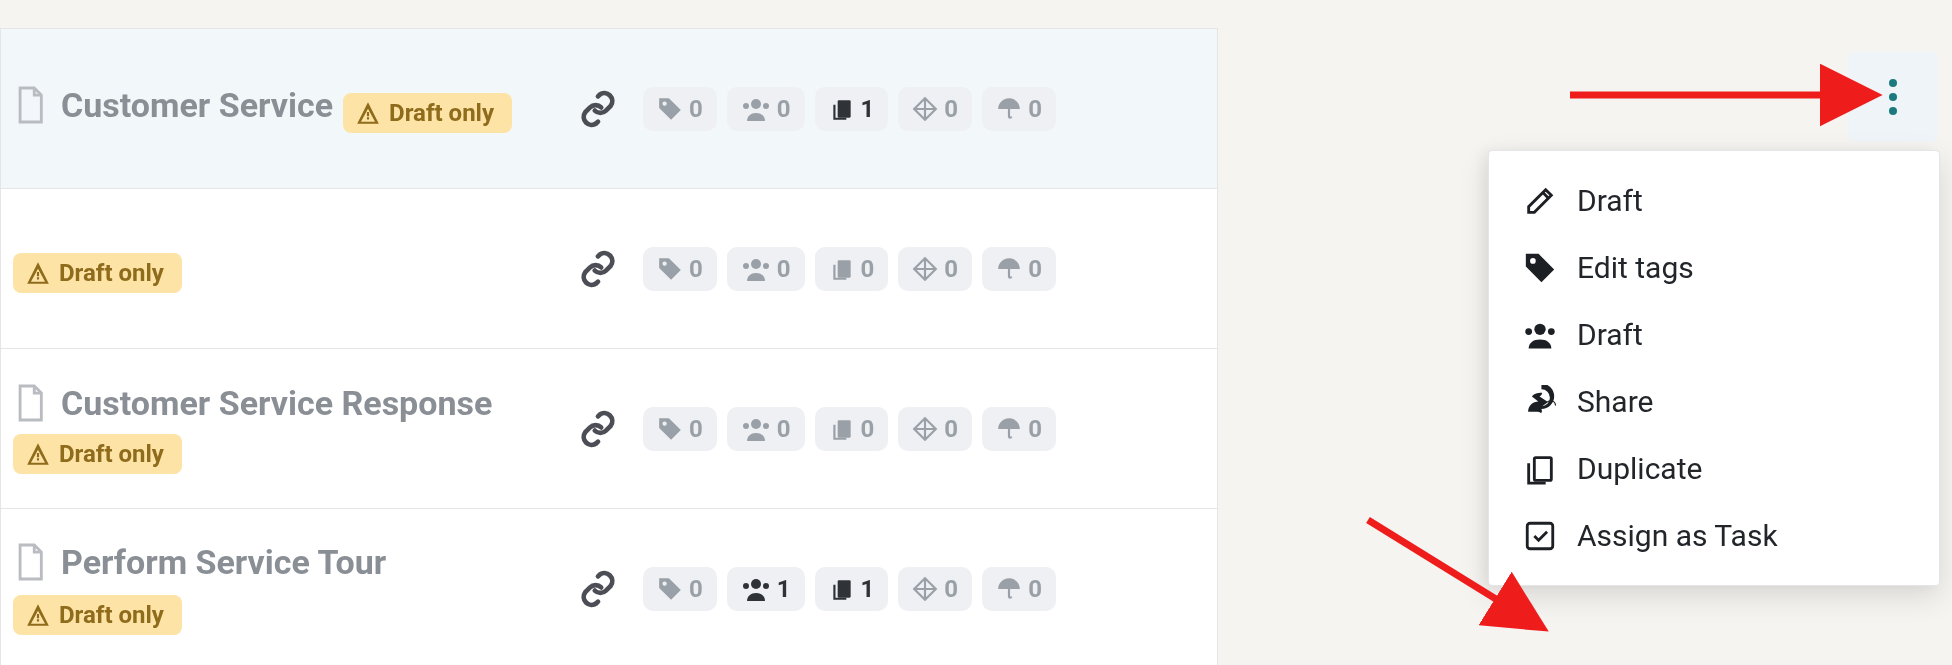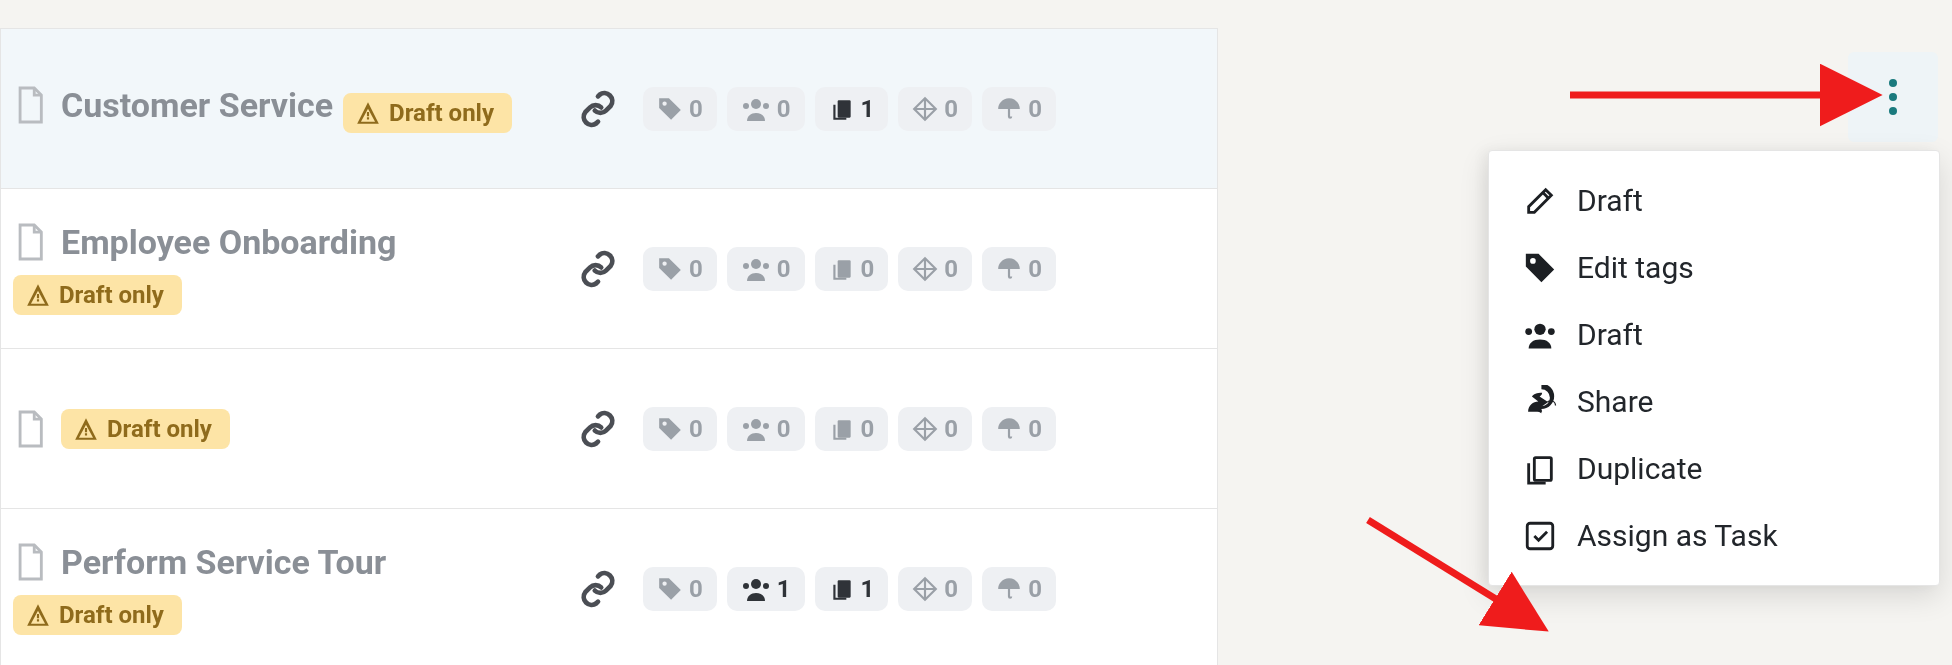--- a/index.html
+++ b/index.html
@@ -216,29 +216,20 @@
         <svg width="26" height="26" viewBox="0 0 24 24" fill="currentColor">
             <path d="M12 2C6 2 2 7 2 12h20c0-5-4-10-10-10zm-1 10v7a2 2 0 0 0 4 0h-2v-7h-2z"></path>
           </svg>
         <span>0</span>
       </span>
     </div>
   </div>
 
   <div class="list-row">
     <div class="row-left">
-      <div class="title-line">
-        <span class="doc-icon">
-          <svg width="34" height="40" viewBox="0 0 24 28" fill="none" stroke="currentColor" stroke-width="2">
-              <path d="M5 2h10l5 5v19H5z"></path>
-              <path d="M15 2v5h5"></path>
-            </svg>
-        </span>
-        <span class="row-title">Employee Onboarding</span>
-      </div>
       <span class="draft-badge">
         <svg width="26" height="26" viewBox="0 0 24 24" fill="currentColor">
             <path d="M12 2 2 22h20L12 2zm0 6 6.5 12h-13L12 8zm-1 3h2v4h-2v-4zm0 5h2v2h-2v-2z"></path>
           </svg>
         <span>Draft only</span>
       </span>
     </div>
     <div class="link-col">
       <svg width="38" height="38" viewBox="0 0 24 24" fill="none" stroke="currentColor" stroke-width="3" stroke-linecap="round">
           <path d="M10 13a5 5 0 0 0 7 0l3-3a5 5 0 0 0-7-7l-1 1"></path>
@@ -286,20 +277,21 @@
 
   <div class="list-row">
     <div class="row-left">
       <div class="title-line">
         <span class="doc-icon">
           <svg width="34" height="40" viewBox="0 0 24 28" fill="none" stroke="currentColor" stroke-width="2">
               <path d="M5 2h10l5 5v19H5z"></path>
               <path d="M15 2v5h5"></path>
             </svg>
         </span>
+        <span class="row-title">Customer Service Response</span>
         <span class="draft-badge inline">
           <svg width="26" height="26" viewBox="0 0 24 24" fill="currentColor">
               <path d="M12 2 2 22h20L12 2zm0 6 6.5 12h-13L12 8zm-1 3h2v4h-2v-4zm0 5h2v2h-2v-2z"></path>
             </svg>
           <span>Draft only</span>
         </span>
       </div>
     </div>
     <div class="link-col">
       <svg width="38" height="38" viewBox="0 0 24 24" fill="none" stroke="currentColor" stroke-width="3" stroke-linecap="round">

